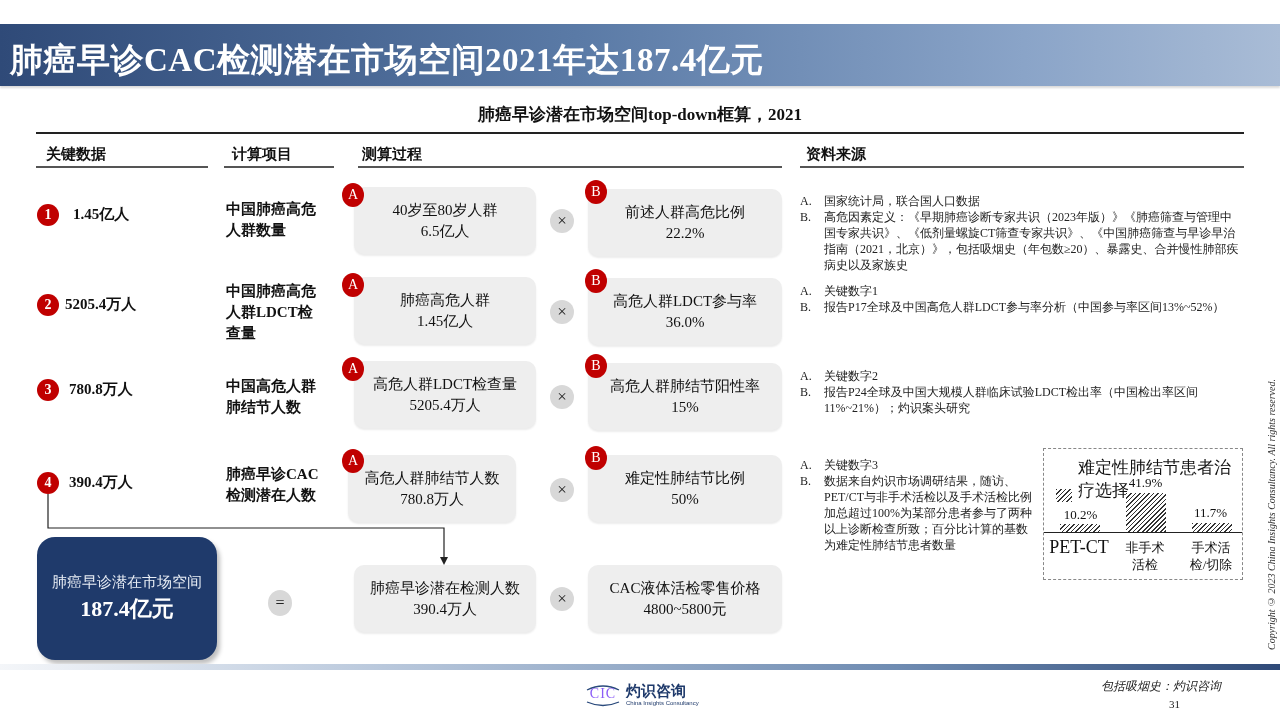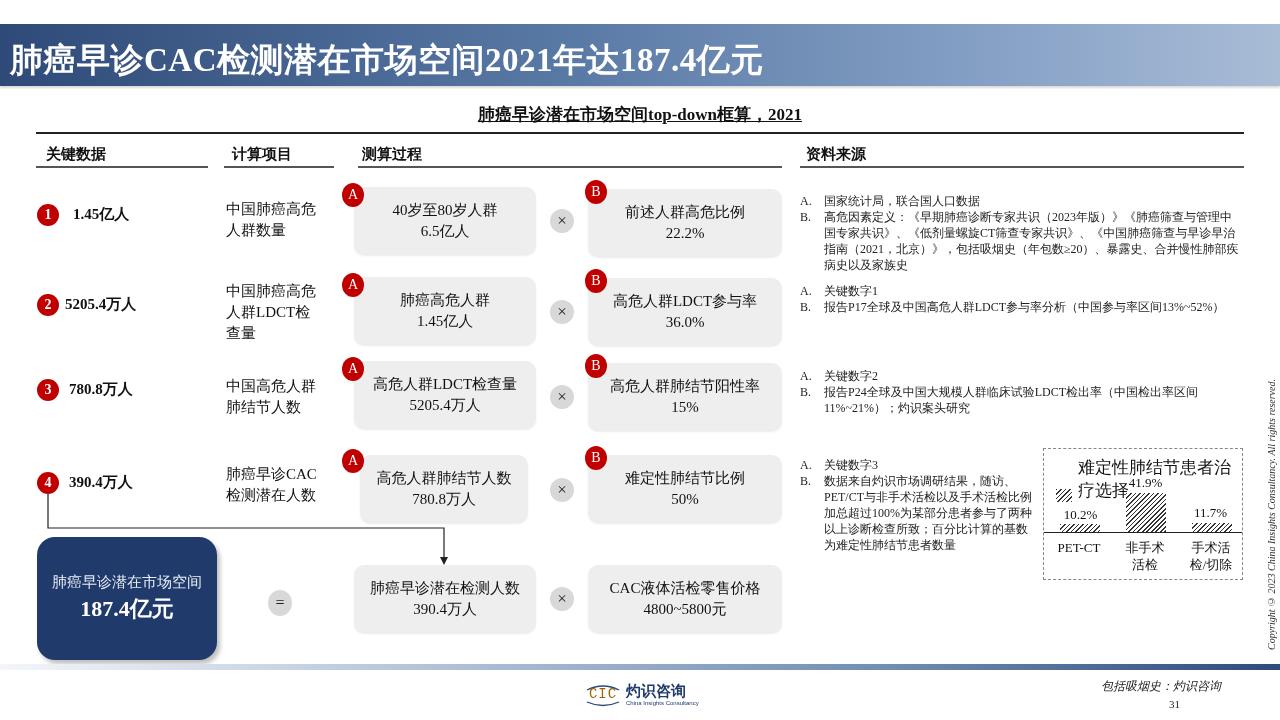--- a/index.html
+++ b/index.html
@@ -11,34 +11,34 @@
     background: linear-gradient(90deg, #2f4a78 0%, #5a7aa6 45%, #8aa4c8 80%, #a9bcd6 100%);
     box-shadow: 0 2px 2px rgba(0,0,0,0.15);
   }
   .title-bar .title {
     position: absolute; left: 10px; top: 14px;
     font-size: 33px; font-weight: bold; color: #ffffff; letter-spacing: 0.5px;
   }
 
   .subtitle {
     position: absolute; left: 0; width: 1280px; top: 103px; text-align: center;
-    font-size: 17px; font-weight: bold; text-decoration: underline;
+    font-size: 17px; font-weight: bold;
   }
   .top-rule { position: absolute; left: 36px; top: 132px; width: 1208px; height: 2px; background: #222; }
 
   .col-head { position: absolute; top: 145px; font-size: 15px; font-weight: bold; }
   .col-rule { position: absolute; top: 166px; height: 2px; background: #555; }
 
   .key-num {
     position: absolute; width: 22px; height: 22px; border-radius: 50%;
     background: #c00000; color: #fff; font-size: 14px; font-weight: bold;
     display: flex; align-items: center; justify-content: center;
   }
   .key-val { position: absolute; font-size: 15px; font-weight: bold; }
-  .calc-item { position: absolute; left: 226px; font-size: 15px; font-weight: normal; line-height: 21px; width: 100px; }
+  .calc-item { position: absolute; left: 226px; font-size: 15px; font-weight: bold; line-height: 21px; width: 100px; }
 
   .box {
     position: absolute; background: #eeeeee; border-radius: 10px;
     display: flex; flex-direction: column; align-items: center; justify-content: center;
     text-align: center; font-size: 15px; line-height: 21px;
     box-shadow: 0 2px 2px rgba(0,0,0,0.08);
   }
   .box .b-title { font-weight: normal; }
   .box .b-val { font-weight: normal; }
 
@@ -179,21 +179,21 @@
         <span class="lbl">B.</span>
         <span>报告P24全球及中国大规模人群临床试验LDCT检出率（中国检出率区间11%~21%）；灼识案头研究</span>
       </div>
   </div>
 </div>
 
 <div>
   <div class="key-num" style="left:37px;top:472px">4</div>
   <div class="key-val" style="left:69px;top:473px">390.4万人</div>
   <div class="calc-item" style="top:464px">肺癌早诊CAC检测潜在人数</div>
-  <div class="box" style="left:360px;top:455px;width:168px;height:67px">
+  <div class="box" style="left:348px;top:455px;width:168px;height:67px">
     <div class="b-title">高危人群肺结节人数</div>
     <div class="b-val">780.8万人</div>
   </div>
   <div class="badge" style="left:342px;top:449px">A</div>
   <div class="op" style="left:550px;top:478px">×</div>
   <div class="box" style="left:588px;top:455px;width:194px;height:67px">
     <div class="b-title">难定性肺结节比例</div>
     <div class="b-val">50%</div>
   </div>
   <div class="badge" style="left:585px;top:446px">B</div>
@@ -221,21 +221,21 @@
   </div>
 
   <div style="position:absolute;left:14px;top:58px;width:45px;text-align:center;font-size:13px">10.2%</div>
   <div class="hatch" style="position:absolute;left:16px;top:75px;width:40px;height:8px"></div>
   <div style="position:absolute;left:79px;top:26px;width:45px;text-align:center;font-size:13px">41.9%</div>
   <div class="hatch" style="position:absolute;left:82px;top:44px;width:40px;height:39px"></div>
   <div style="position:absolute;left:144px;top:56px;width:45px;text-align:center;font-size:13px">11.7%</div>
   <div class="hatch" style="position:absolute;left:148px;top:74px;width:40px;height:9px"></div>
   <div style="position:absolute;left:0;top:83px;width:198px;height:1px;background:#222"></div>
 
-  <div style="position:absolute;left:2px;top:90px;width:66px;text-align:center;font-size:13px;line-height:17px">
+  <div style="position:absolute;left:2px;top:90px;width:66px;text-align:center;font-size:18px;line-height:17px">
     <div>PET-CT</div>
   </div>
   <div style="position:absolute;left:68px;top:90px;width:66px;text-align:center;font-size:13px;line-height:17px">
     <div>非手术</div>
     <div>活检</div>
   </div>
   <div style="position:absolute;left:134px;top:90px;width:66px;text-align:center;font-size:13px;line-height:17px">
     <div>手术活</div>
     <div>检/切除</div>
   </div>
@@ -258,19 +258,19 @@
 
 <div class="copyright">Copyright © 2023 China Insights Consultancy. All rights reserved.</div>
 
 <div class="bottom-bar"></div>
 
 <div style="position:absolute;left:583px;top:681px;width:120px;height:28px">
   <svg width="40" height="28" viewBox="0 0 40 28" style="position:absolute;left:0;top:0">
     <path d="M4 9 Q20 1 36 9" fill="none" stroke="#2a4a7c" stroke-width="1.3"></path>
     <path d="M4 21 Q20 28 36 21" fill="none" stroke="#2a4a7c" stroke-width="1.3"></path>
   </svg>
-  <div style="position:absolute;left:4px;top:5px;width:32px;text-align:center;font-family:Liberation Mono, monospace;font-size:14px;color:#a16207;letter-spacing:1px">CIC</div>
+  <div style="position:absolute;left:4px;top:5px;width:32px;text-align:center;font-family:Liberation Serif, serif;font-size:14px;color:#8b5cf6;letter-spacing:1px">CIC</div>
   <div style="position:absolute;left:43px;top:1px;font-family:'DejaVu Sans',sans-serif;font-size:15px;font-weight:bold;color:#1f3a6b;white-space:nowrap">灼识咨询</div>
   <div style="position:absolute;left:43px;top:19px;font-family:'Liberation Sans',sans-serif;font-size:6px;color:#1f3a6b;white-space:nowrap">China Insights Consultancy</div>
 </div>
 
 <div style="position:absolute;left:1101px;top:678px;font-size:12px;font-style:italic;color:#222">包括吸烟史：灼识咨询</div>
 <div style="position:absolute;left:1169px;top:698px;font-size:11px;color:#222">31</div>
 
 </body></html>

